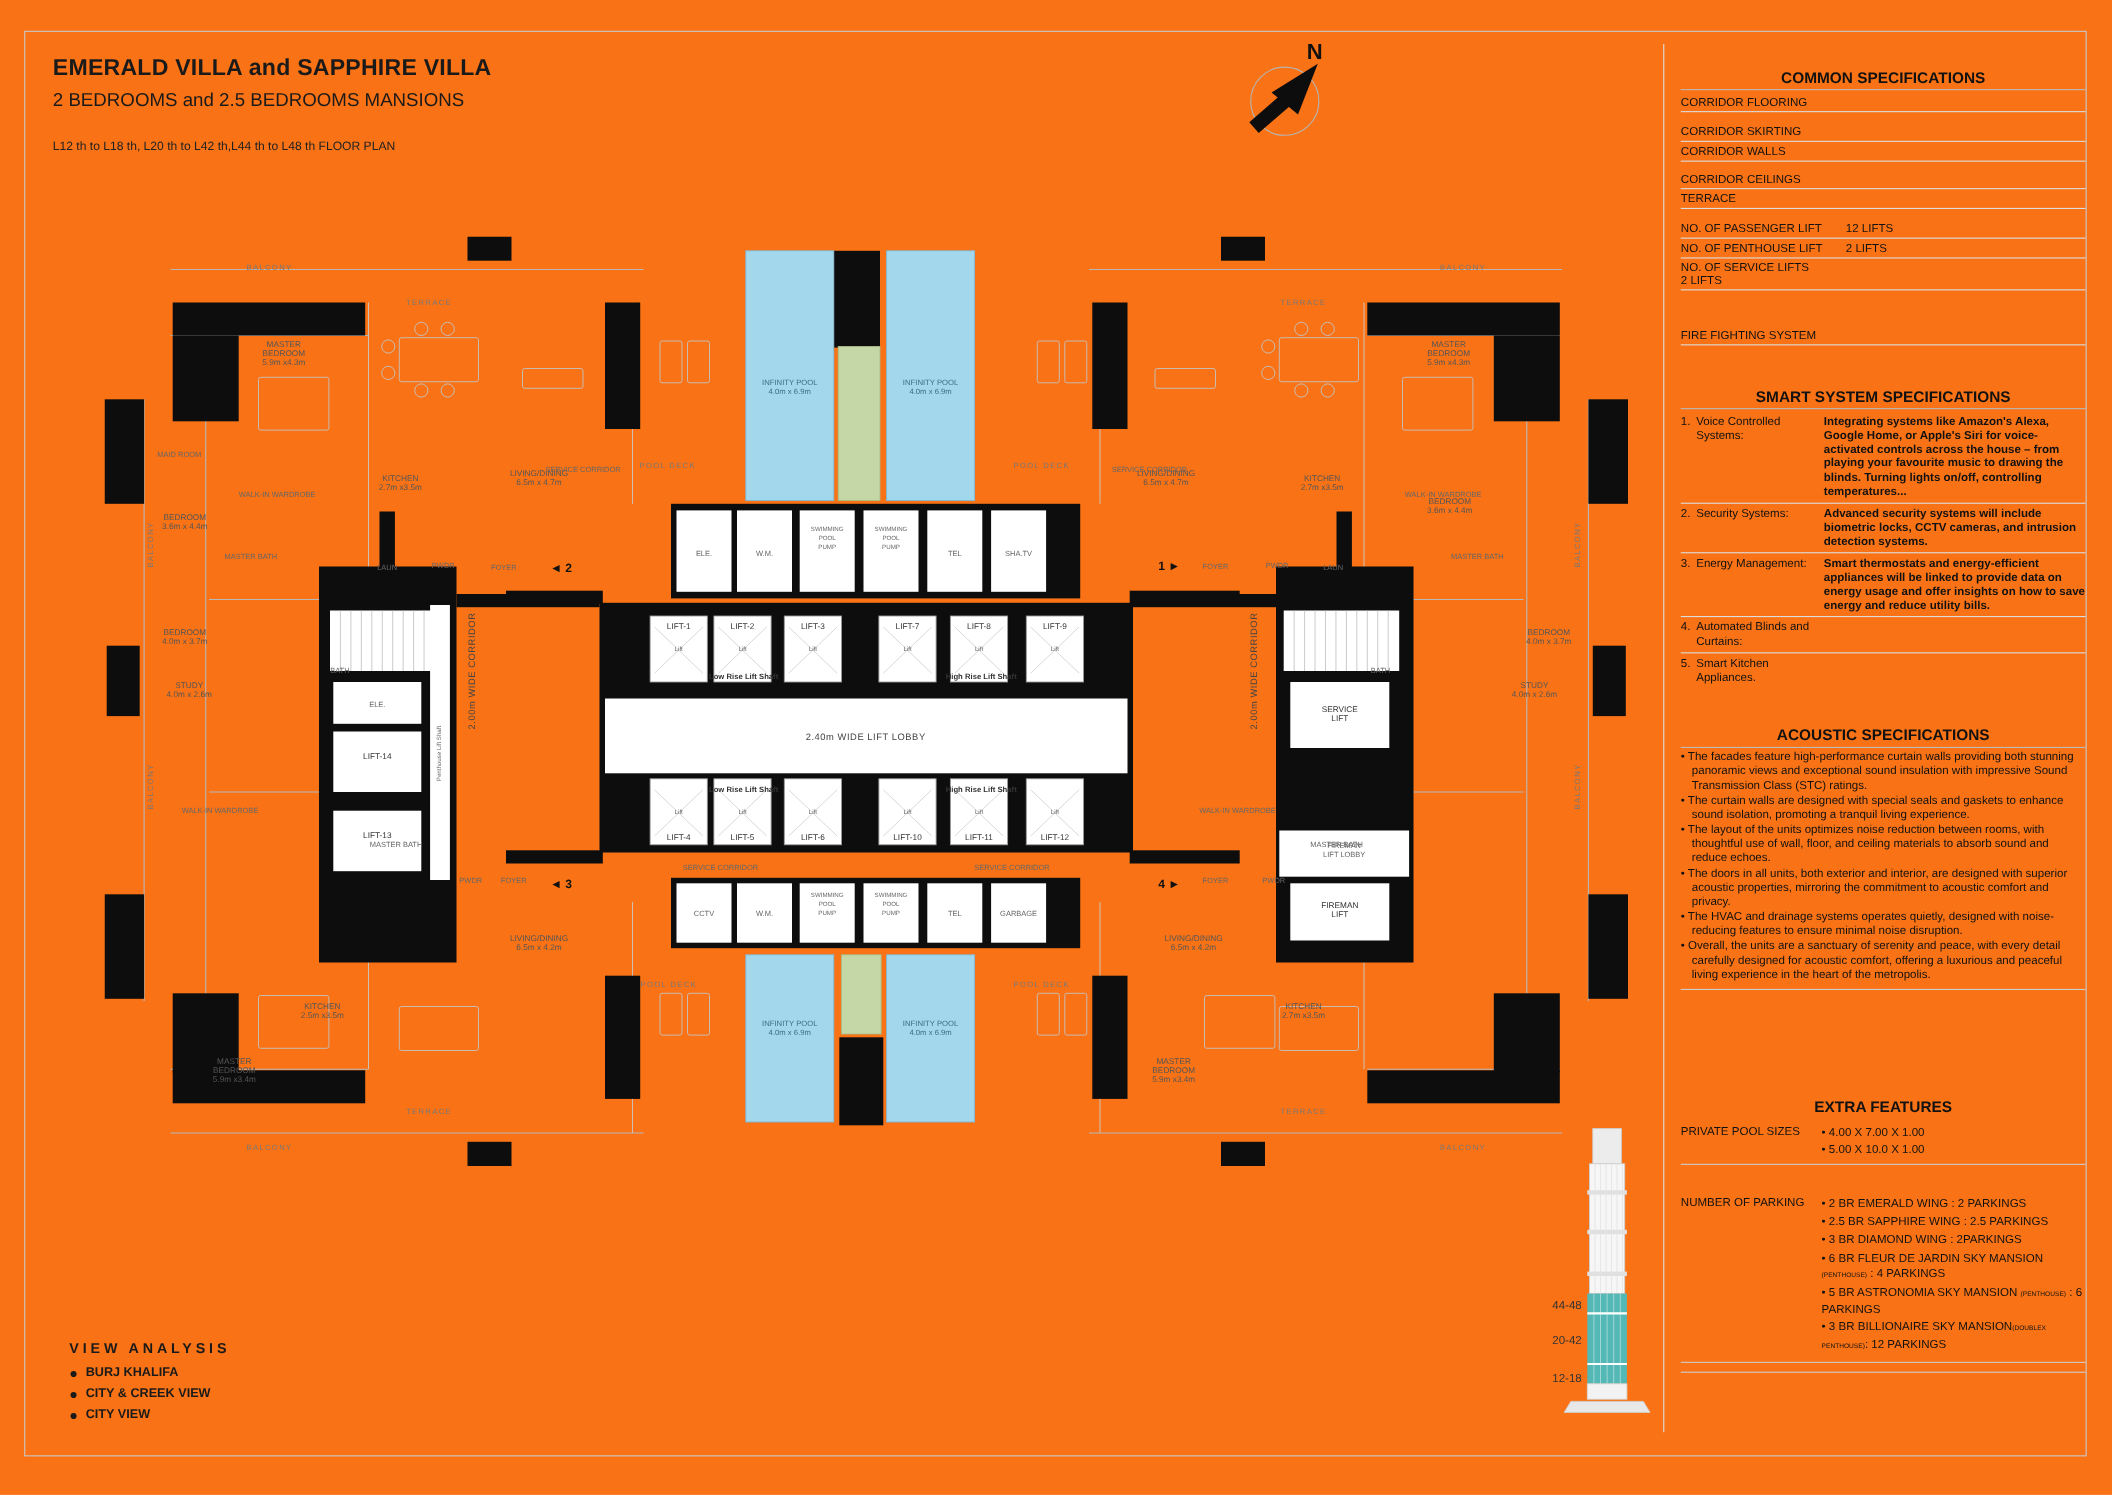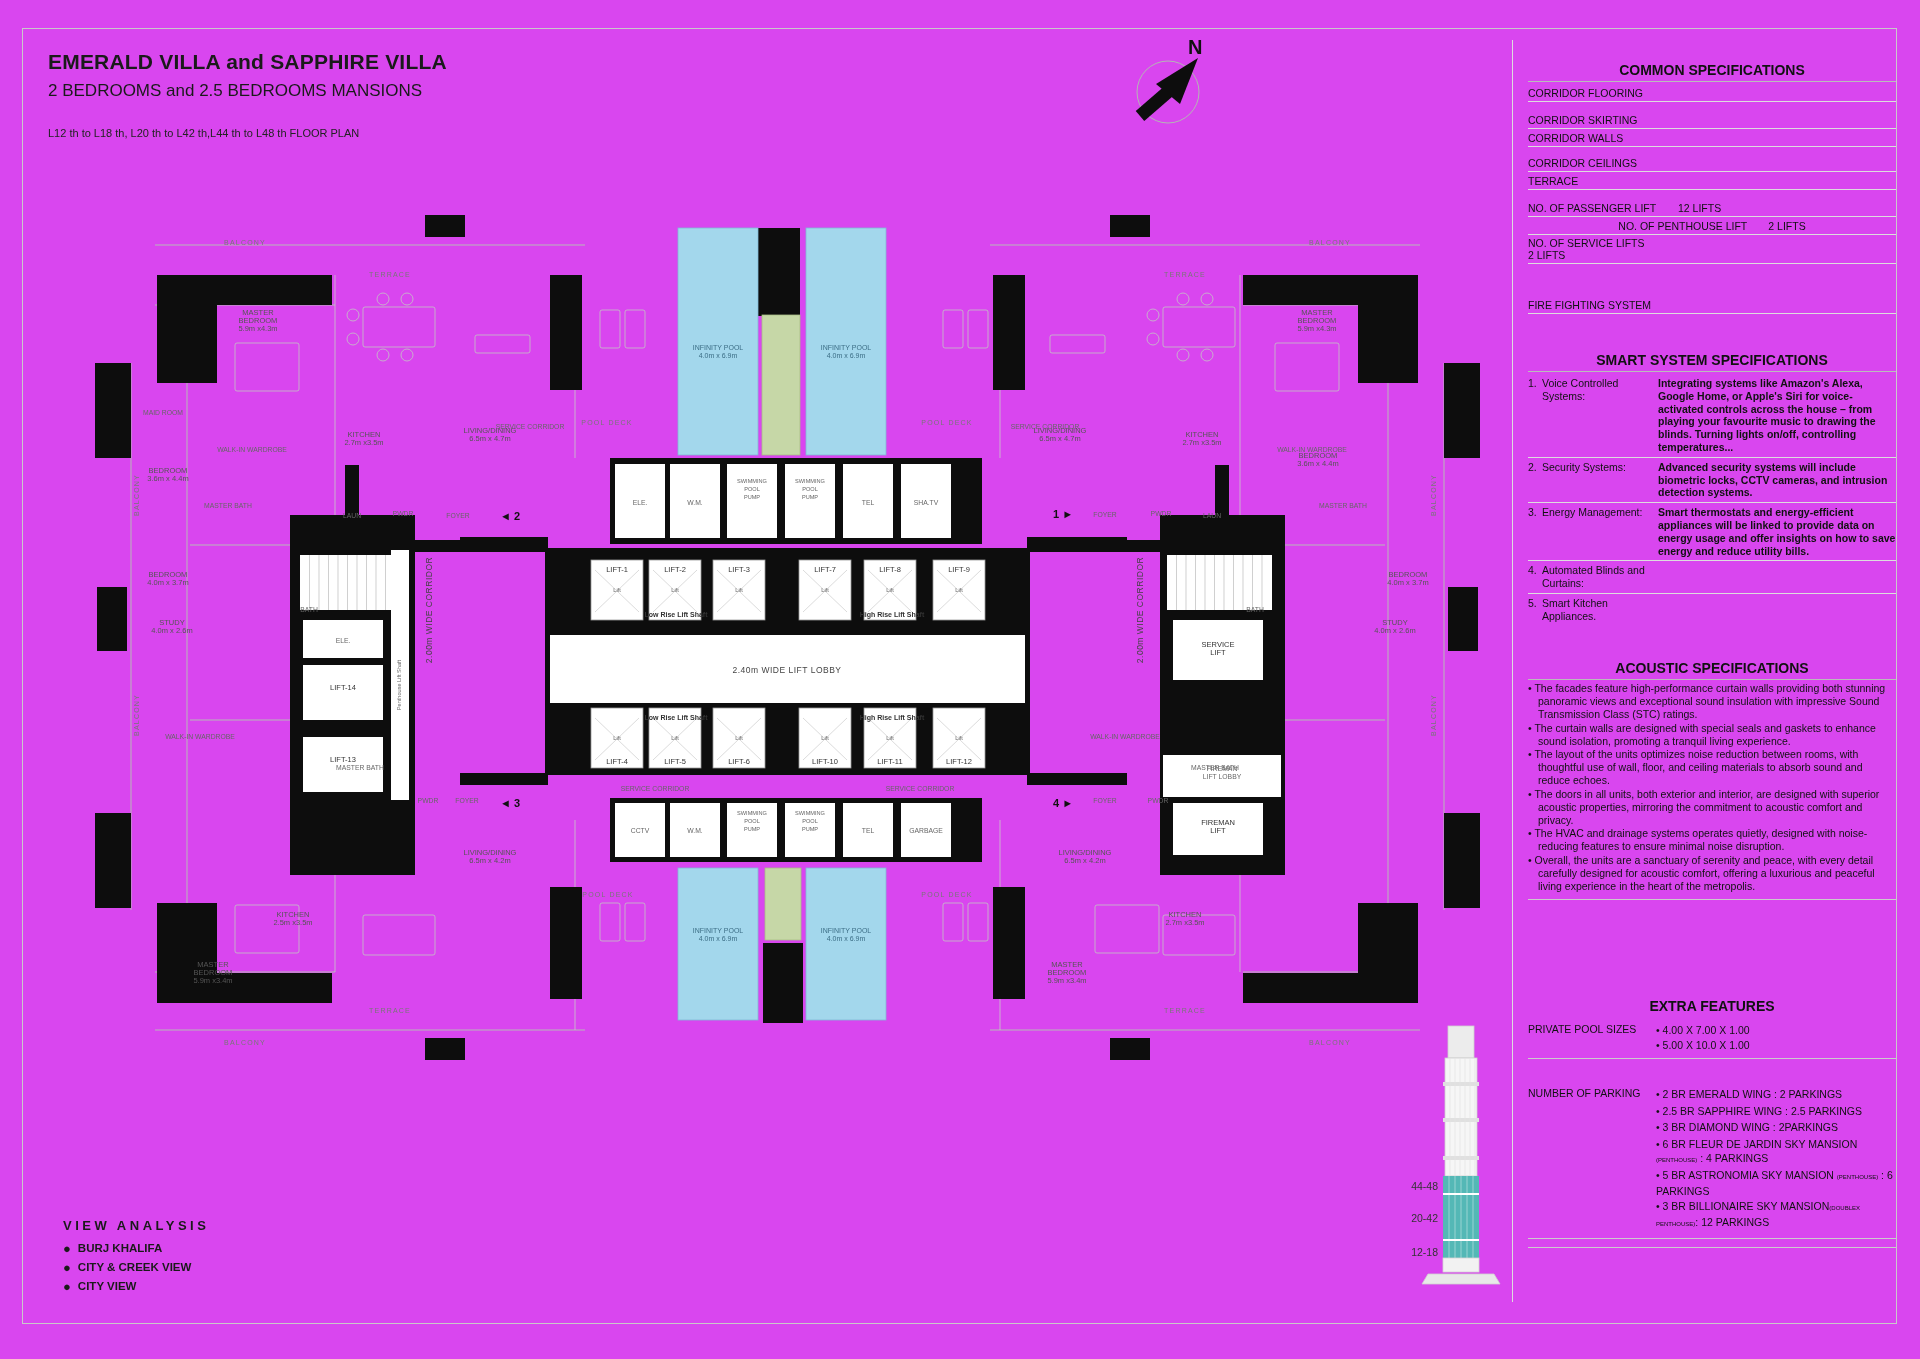--- a/index.html
+++ b/index.html
@@ -1,17 +1,17 @@
 <!DOCTYPE html>
 <html><head>
 <meta charset="utf-8">
 <style>
   html,body{margin:0;padding:0;background:#ffffff;}
   body{font-family:"Liberation Sans","DejaVu Sans",sans-serif;color:#1a1a1a;}
-  .sheet{position:relative;width:1920px;height:1359px;background:#d946ef;overflow:hidden;}
+  .sheet{position:relative;width:1920px;height:1359px;background:#f97316;overflow:hidden;}
   .sheet-border{position:absolute;left:22px;top:28px;width:1873px;height:1294px;border:1px solid #c9c9c9;}
   
   .titleblock{position:absolute;left:48px;top:50px;}
   .t1{font-size:21px;font-weight:bold;letter-spacing:.2px;}
   .t2{font-size:17px;margin-top:7px;}
   .t3{font-size:11px;margin-top:26px;color:#222;}
   
   .north{position:absolute;left:1122px;top:38px;width:96px;height:96px;}
   
   .plan{position:absolute;left:95px;top:215px;width:1385px;height:845px;}
@@ -393,21 +393,21 @@
           <span></span>
         </div>
         <div class="spec-row" style="margin-top: 0px;">
           <span class="lbl">TERRACE</span>
           <span></span>
         </div>
         <div class="spec-row" style="margin-top: 10px;">
           <span class="lbl">NO. OF PASSENGER LIFT</span>
           <span>12 LIFTS</span>
         </div>
-        <div class="spec-row" style="margin-top: 0px; justify-content: center;">
+        <div class="spec-row" style="margin-top: 0px;">
           <span class="lbl">NO. OF PENTHOUSE LIFT</span>
           <span>2 LIFTS</span>
         </div>
         <div class="spec-row" style="margin-top: 0px; flex-direction: column;">
           <span class="lbl">NO. OF SERVICE LIFTS</span>
           <span>2 LIFTS</span>
         </div>
         <div class="spec-row" style="margin-top: 32px;">
           <span class="lbl">FIRE FIGHTING SYSTEM</span>
           <span></span>

